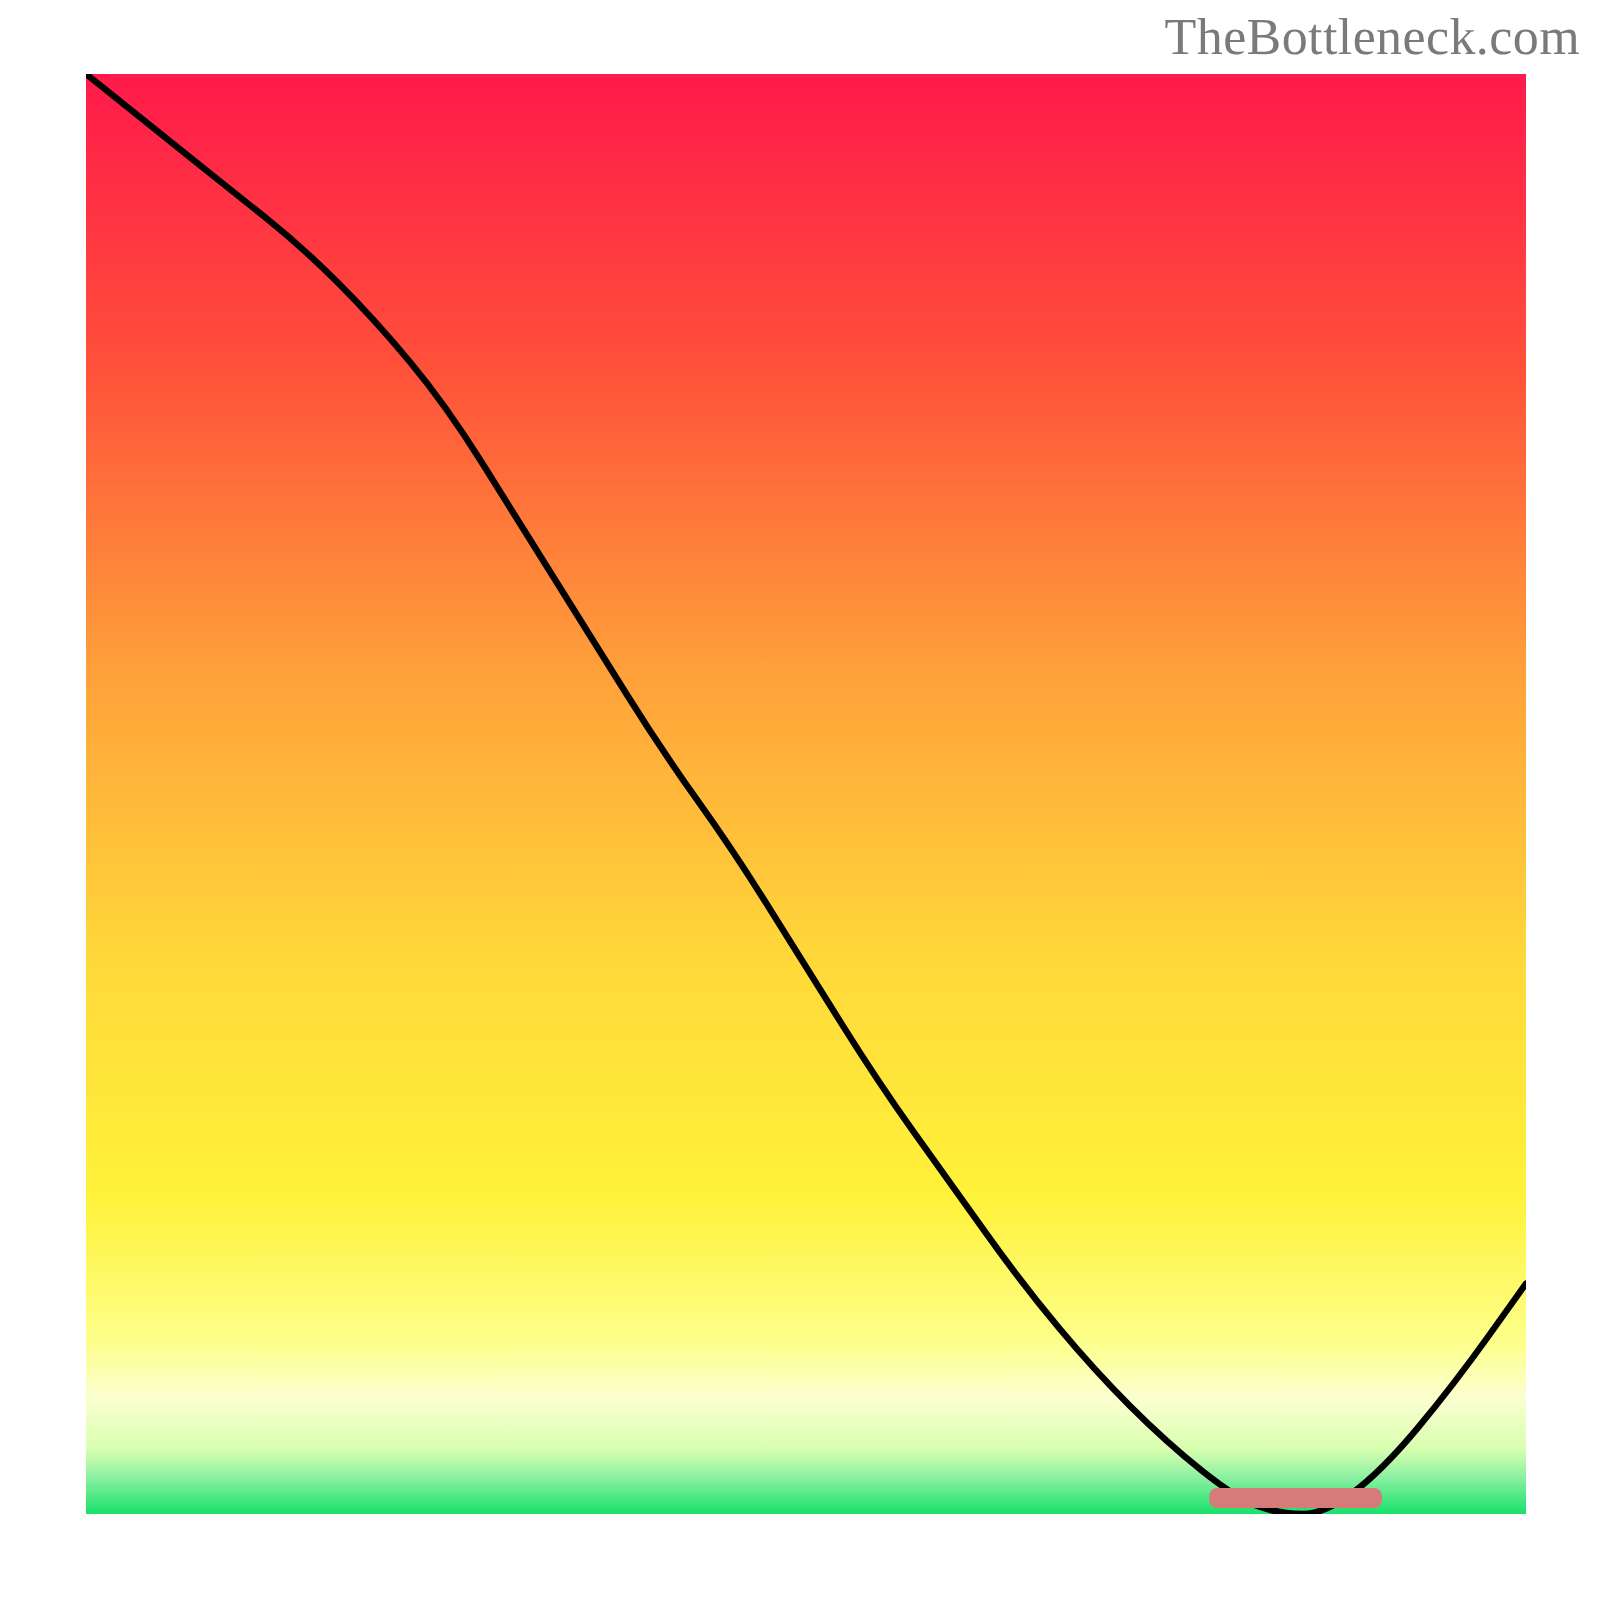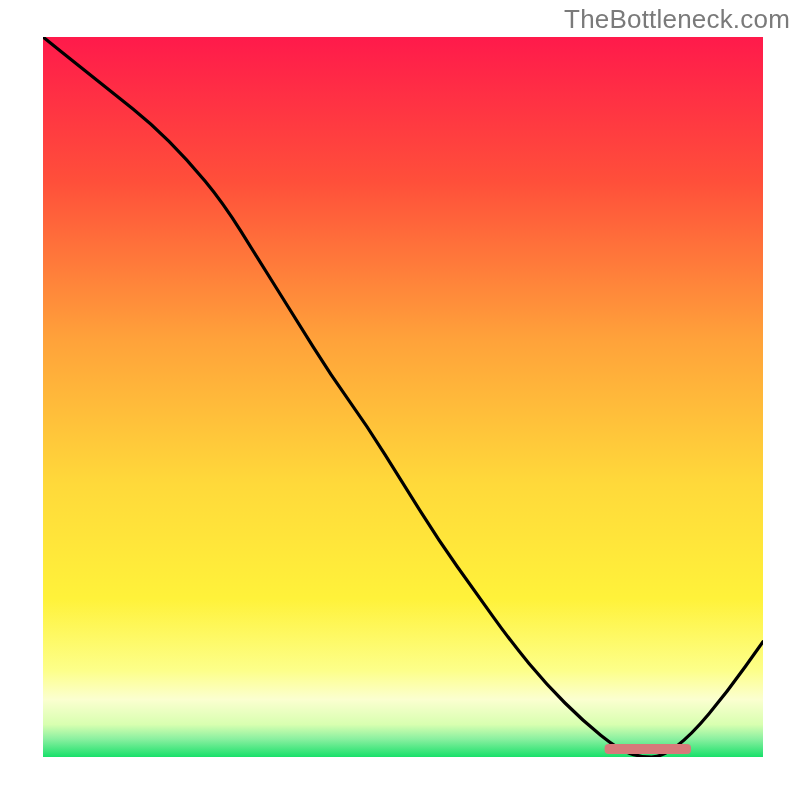--- a/index.html
+++ b/index.html
@@ -8,20 +8,21 @@
     width: 800px;
     height: 800px;
     overflow: hidden;
     background: #ffffff;
     font-family: Arial, Helvetica, sans-serif;
   }
   .frame {
     position: relative;
     width: 800px;
     height: 800px;
+    font-family: Liberation Serif, serif;
   }
   .watermark {
     position: absolute;
     top: 4px;
     right: 10px;
     font-size: 26px;
     font-weight: 500;
     color: #7a7a7a;
     letter-spacing: 0.2px;
     user-select: none;

